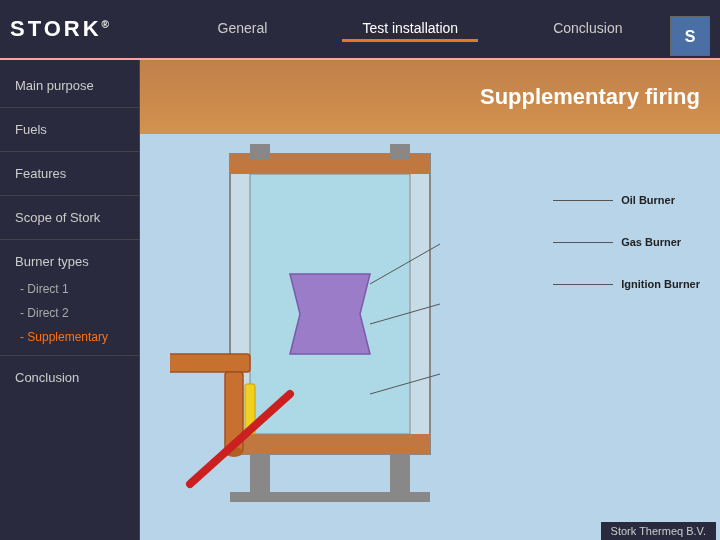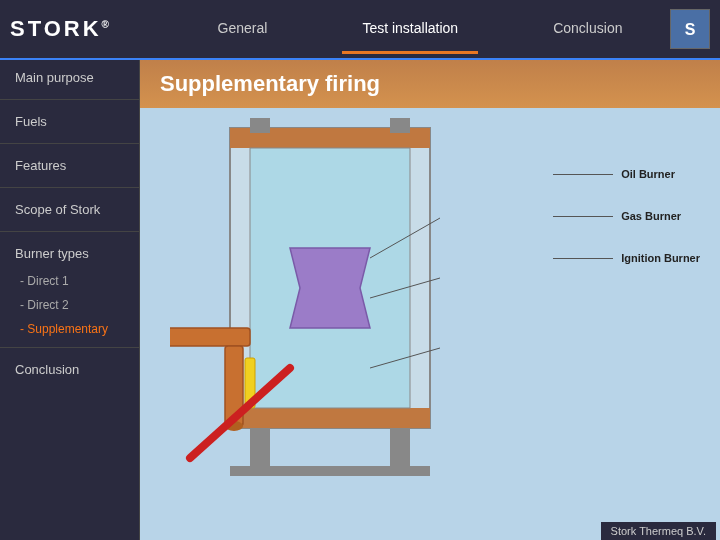--- a/index.html
+++ b/index.html
@@ -8,25 +8,24 @@
       height: 540px;
       font-family: Arial, sans-serif;
       background: #1a1a2e;
       overflow: hidden;
       position: relative;
     }
 
     
     .header {
       display: flex;
-      align-items: center;
       background: #2a2a3e;
       height: 60px;
-      padding: 4px 10px;
-      border-bottom: 2px solid #3b82f6;
+      padding: 16px 10px;
+      border-bottom: 2px solid #fca5a5;
     }
     .logo-area {
       display: flex;
       align-items: center;
       width: 160px;
     }
     .logo-text {
       color: white;
       font-size: 22px;
       font-weight: bold;
@@ -73,21 +72,21 @@
     .main-container {
       display: flex;
       height: 480px;
     }
 
     
     .sidebar {
       width: 140px;
       background: #2a2a3e;
       border-right: 1px solid #444;
-      padding: 2px 0;
+      padding: 10px 0;
       display: flex;
       flex-direction: column;
     }
     .sidebar-item {
       padding: 8px 12px;
       color: #ccc;
       font-size: 13px;
       cursor: pointer;
       border-left: 3px solid transparent;
     }
@@ -110,25 +109,25 @@
     .content {
       flex: 1;
       background: #b8d4e8;
       position: relative;
       overflow: hidden;
     }
 
     
     .content-title {
       background: linear-gradient(to bottom, #c0804a, #d4924e);
-      padding: 11px 20px;
+      padding: 24px 20px;
       color: white;
       font-size: 22px;
       font-weight: bold;
-      text-align: left;
+      text-align: right;
     }
 
     
     .diagram-area {
       position: relative;
       width: 100%;
       height: calc(100% - 50px);
       display: flex;
       align-items: center;
       justify-content: center;

